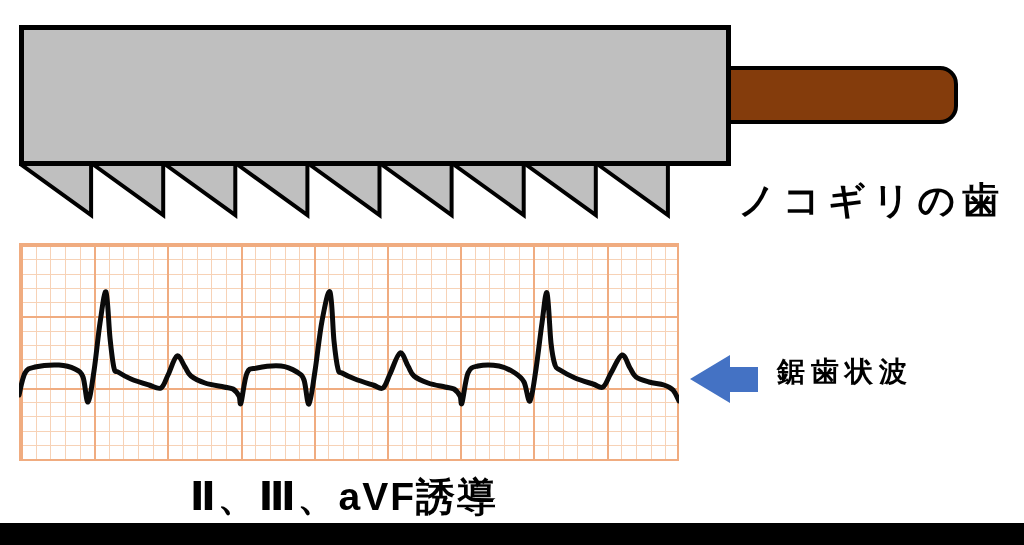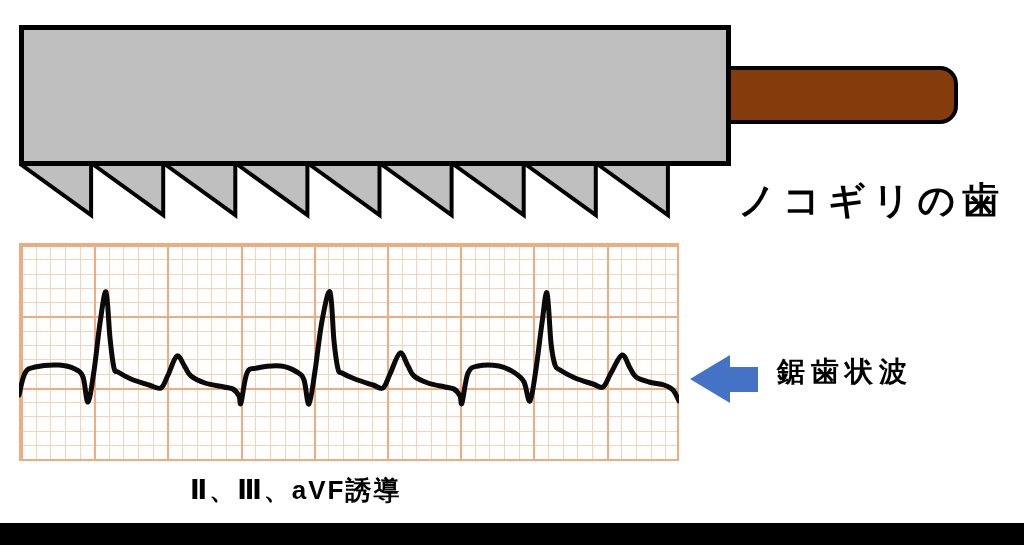--- a/index.html
+++ b/index.html
@@ -36,21 +36,21 @@
       repeating-linear-gradient(to bottom,#F0AC80 0,#F0AC80 2px,transparent 2px,transparent 71.4px),
       repeating-linear-gradient(to right,#F7D2B6 0,#F7D2B6 1px,transparent 1px,transparent 14.64px),
       repeating-linear-gradient(to bottom,#F7D2B6 0,#F7D2B6 1px,transparent 1px,transparent 14.28px);
     z-index:1;
   }
   #ecg-trace{left:19px;top:243px;z-index:2;}
 
   
   #arrow-svg{left:688px;top:353px;z-index:2;}
   #label-wave{left:777px;top:358px;font-size:28px;letter-spacing:6px;}
-  #label-leads{left:190px;top:477px;font-size:26px;letter-spacing:2px;}
+  #label-leads{left:190px;top:477px;font-size:39px;letter-spacing:2px;}
 
   #bottom-bar{left:0;top:523px;width:1024px;height:22px;background:#000000;}
 </style>
 </head>
 <body>
 
 <div id="canvas">
 
   <div class="abs" id="saw-handle"></div>
 

